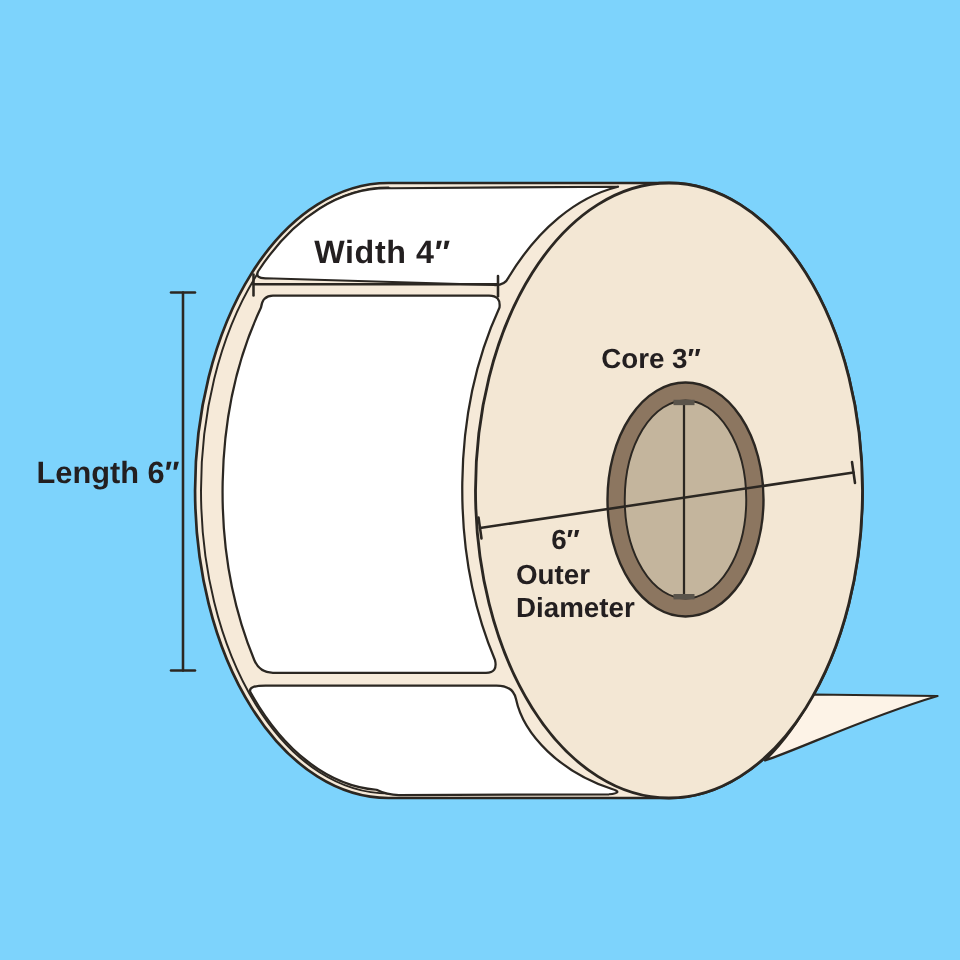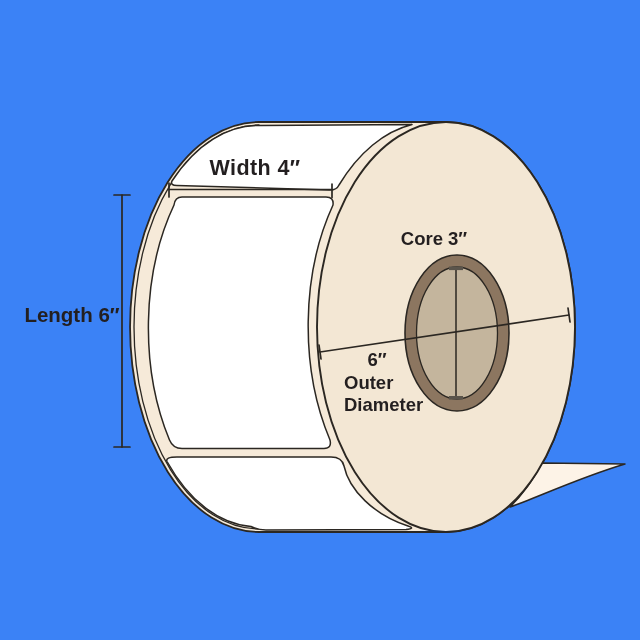--- a/index.html
+++ b/index.html
@@ -1,16 +1,16 @@
 <!DOCTYPE html>
 <html><head>
 <meta charset="utf-8">
 <style>
   html,body{margin:0;padding:0;background:#fff;}
-  #stage{position:relative;width:640px;height:640px;background:#3b82f6;overflow:hidden;}
+  #stage{position:relative;width:640px;height:640px;background:#7dd3fc;overflow:hidden;}
   svg{display:block;}
   text{font-family:"Liberation Sans",sans-serif;}
 </style>
 </head>
 <body>
 
 <div id="stage">
 <svg width="640" height="640" viewBox="0 0 640 640">
   <g stroke="#2b2722" stroke-linejoin="round" stroke-linecap="round" fill="none">
 

